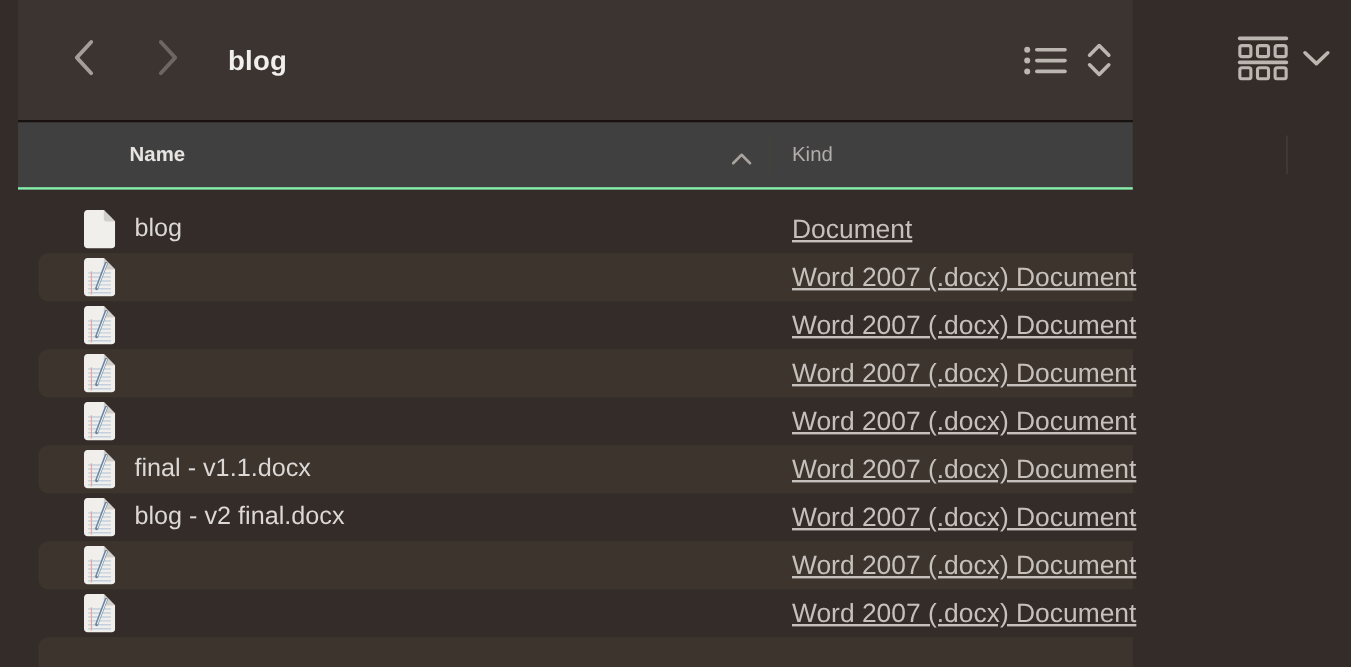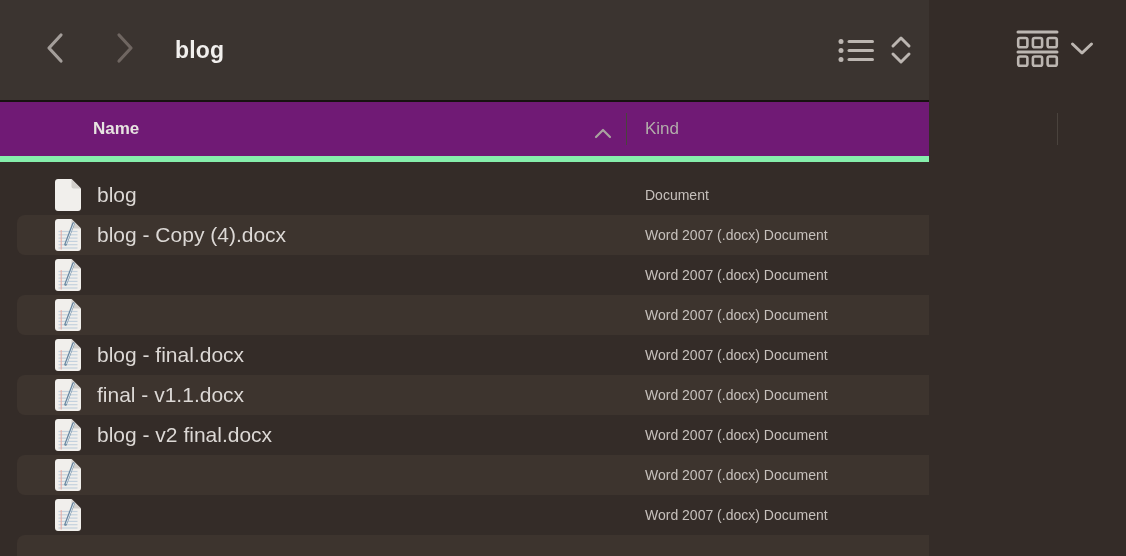--- a/index.html
+++ b/index.html
@@ -9,20 +9,21 @@
     height: 556px;
     overflow: hidden;
     background: #342c28;
     font-family: "Liberation Sans", sans-serif;
     -webkit-font-smoothing: antialiased;
   }
   .window {
     position: relative;
     width: 929px;
     height: 556px;
+    margin-left: 15px;
   }
 
   
   .toolbar {
     position: relative;
     height: 100px;
     background: #3b3430;
     border-bottom: 2px solid #171210;
     box-sizing: content-box;
   }
@@ -55,22 +56,22 @@
     align-items: center;
     cursor: pointer;
   }
   .list-sort-btn { left: 838px; top: 35px; gap: 15px; }
   .view-options-btn { left: 1016px; top: 30px; gap: 11px; }
 
   
   .col-header {
     position: relative;
     height: 54px;
-    background: #701a75;
-    border-bottom: 6px solid #86efac;
+    background: #404040;
+    border-bottom: 2px solid #86efac;
   }
   .col-name-label {
     position: absolute;
     left: 93px;
     top: 0;
     height: 54px;
     line-height: 54px;
     font-size: 17px;
     font-weight: 700;
     color: #e7e4e1;
@@ -138,24 +139,25 @@
     color: #dcd8d5;
     z-index: 1;
     white-space: nowrap;
   }
   .kind-cell {
     position: absolute;
     left: 645px;
     top: 0;
     height: 40px;
     line-height: 40px;
-    font-size: 14px;
+    font-size: 22px;
     color: #c6c0bc;
     z-index: 1;
     white-space: nowrap;
+    text-decoration: underline;
   }
 </style>
 </head>
 <body>
 
 <div class="window">
 
   <div class="toolbar">
     <div class="nav-btn nav-back">
       <span>
@@ -245,21 +247,20 @@
               <line x1="3.5" y1="15.8" x2="22.5" y2="15.8"></line>
               <line x1="3.5" y1="19.1" x2="22.5" y2="19.1"></line>
               <line x1="3.5" y1="22.4" x2="22.5" y2="22.4"></line>
               <line x1="3.5" y1="25.7" x2="22.5" y2="25.7"></line>
               <line x1="3.5" y1="29" x2="22.5" y2="29"></line>
             </g>
             <line x1="6.2" y1="11" x2="6.2" y2="30.5" stroke="#e5a9a3" stroke-width="1"></line>
             <line x1="18.5" y1="4.5" x2="10.5" y2="25.5" stroke="#68869f" stroke-width="2.6" stroke-linecap="round"></line>
             <line x1="18.9" y1="4.6" x2="11.2" y2="24.8" stroke="#e9eef3" stroke-width="0.9" stroke-linecap="round"></line>
           </svg></span>
-    <span class="name-cell">blog - Copy (4).docx</span>
     <span class="kind-cell">Word 2007 (.docx) Document</span>
   </div>
 
   <div class="row">
     <span class="file-icon"><svg width="26" height="32" viewBox="0 0 26 32">
             <path d="M0 3 C0 1.3 1.3 0 3 0 L16.5 0 L26 9.5 L26 29 C26 30.7 24.7 32 23 32 L3 32 C1.3 32 0 30.7 0 29 Z" fill="#f1efec"></path>
             <path d="M16.5 0 L26 9.5 L18.5 9.5 C17.4 9.5 16.5 8.6 16.5 7.5 Z" fill="#d2cfcb"></path>
             <g stroke="#c3d1de" stroke-width="1.2">
               <line x1="3.5" y1="12.5" x2="22.5" y2="12.5"></line>
               <line x1="3.5" y1="15.8" x2="22.5" y2="15.8"></line>
@@ -303,21 +304,20 @@
               <line x1="3.5" y1="15.8" x2="22.5" y2="15.8"></line>
               <line x1="3.5" y1="19.1" x2="22.5" y2="19.1"></line>
               <line x1="3.5" y1="22.4" x2="22.5" y2="22.4"></line>
               <line x1="3.5" y1="25.7" x2="22.5" y2="25.7"></line>
               <line x1="3.5" y1="29" x2="22.5" y2="29"></line>
             </g>
             <line x1="6.2" y1="11" x2="6.2" y2="30.5" stroke="#e5a9a3" stroke-width="1"></line>
             <line x1="18.5" y1="4.5" x2="10.5" y2="25.5" stroke="#68869f" stroke-width="2.6" stroke-linecap="round"></line>
             <line x1="18.9" y1="4.6" x2="11.2" y2="24.8" stroke="#e9eef3" stroke-width="0.9" stroke-linecap="round"></line>
           </svg></span>
-    <span class="name-cell">blog - final.docx</span>
     <span class="kind-cell">Word 2007 (.docx) Document</span>
   </div>
 
   <div class="row stripe">
     <span class="file-icon"><svg width="26" height="32" viewBox="0 0 26 32">
             <path d="M0 3 C0 1.3 1.3 0 3 0 L16.5 0 L26 9.5 L26 29 C26 30.7 24.7 32 23 32 L3 32 C1.3 32 0 30.7 0 29 Z" fill="#f1efec"></path>
             <path d="M16.5 0 L26 9.5 L18.5 9.5 C17.4 9.5 16.5 8.6 16.5 7.5 Z" fill="#d2cfcb"></path>
             <g stroke="#c3d1de" stroke-width="1.2">
               <line x1="3.5" y1="12.5" x2="22.5" y2="12.5"></line>
               <line x1="3.5" y1="15.8" x2="22.5" y2="15.8"></line>

